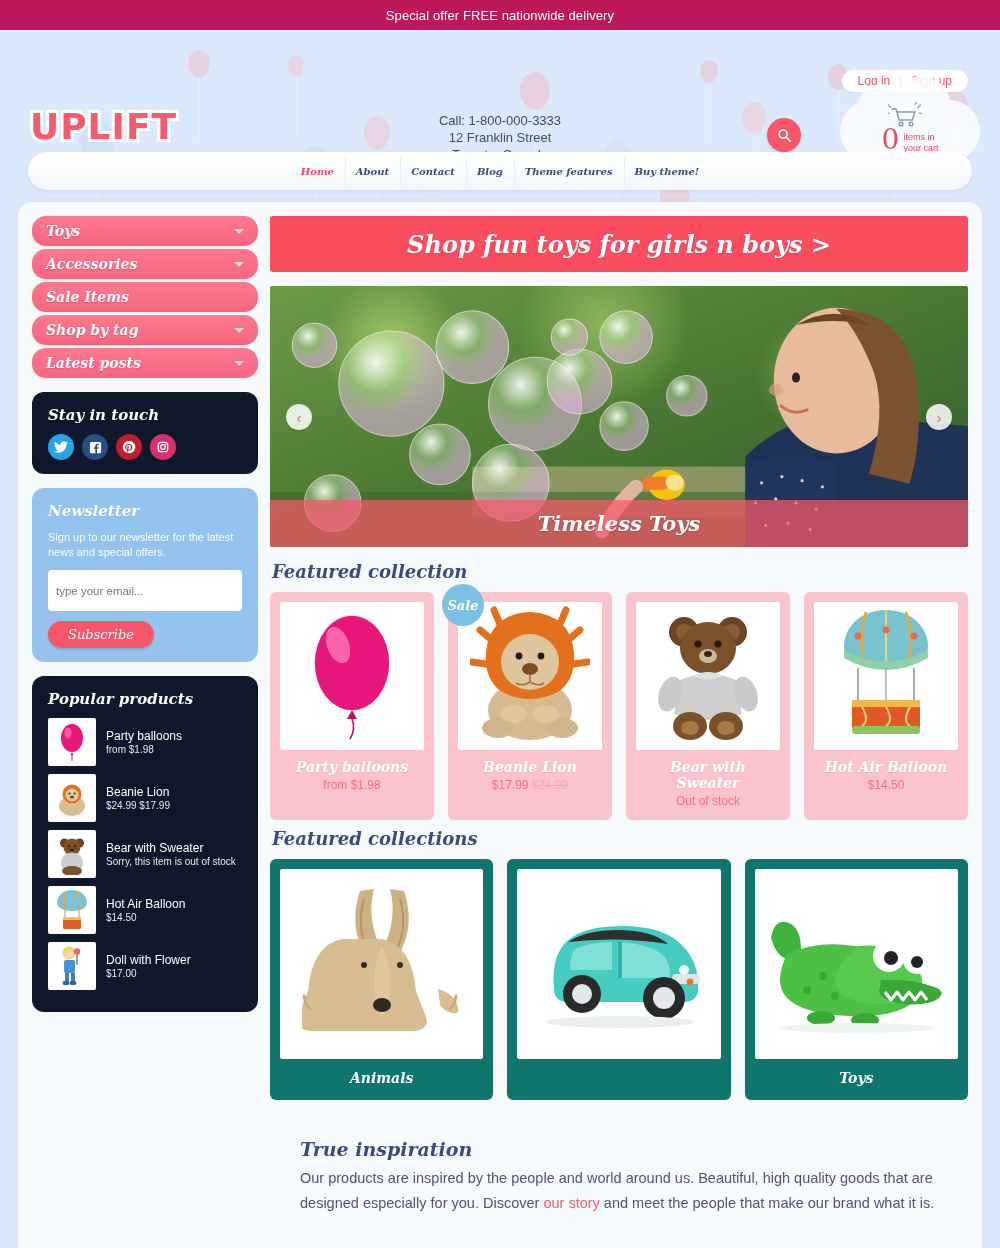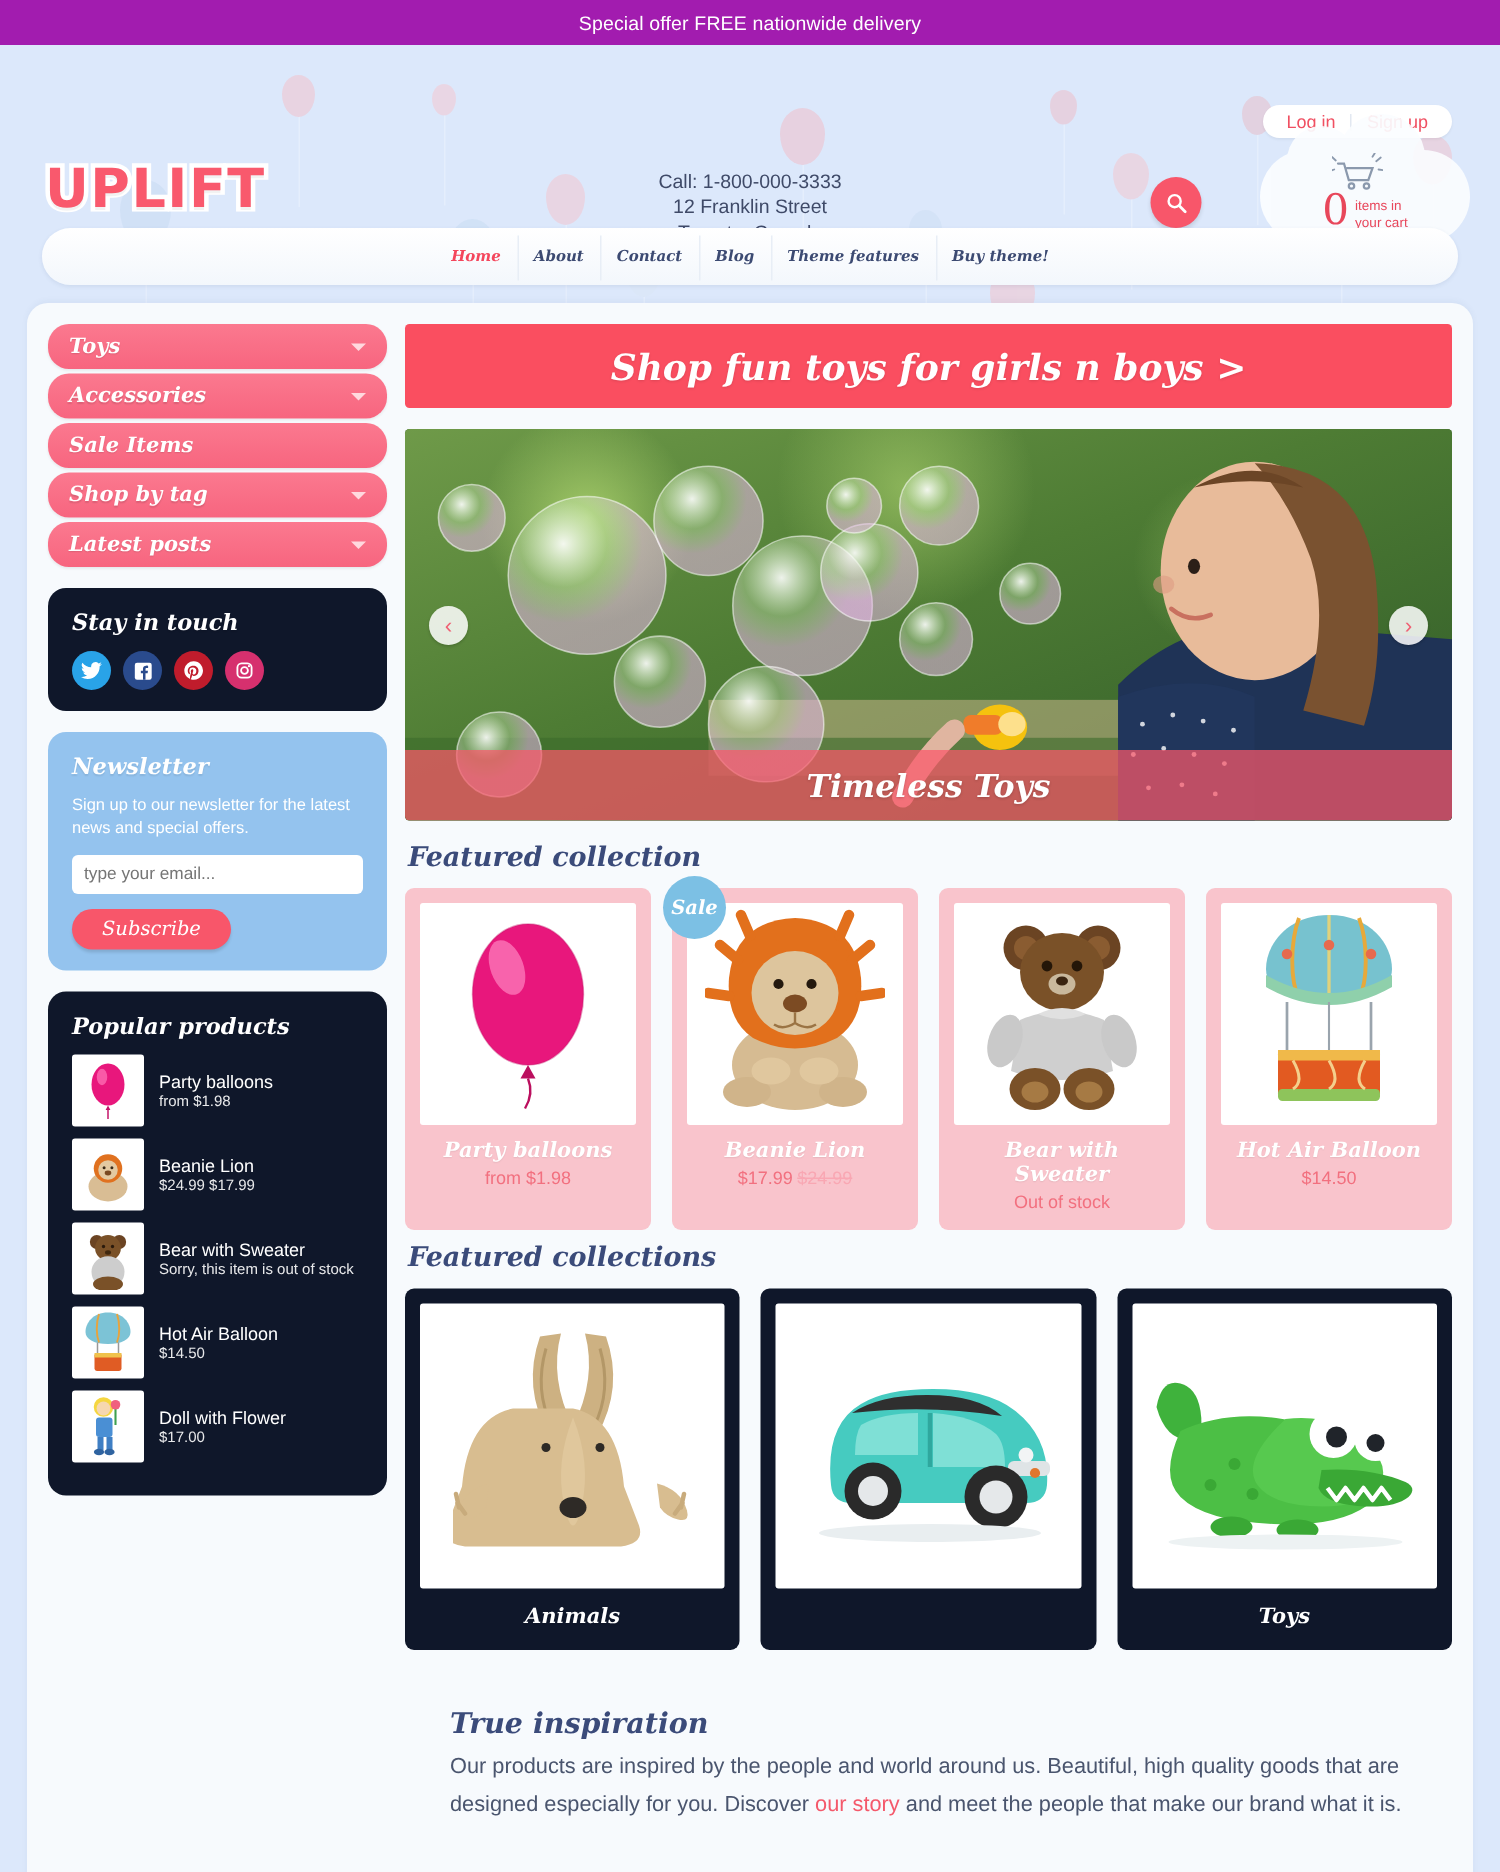--- a/index.html
+++ b/index.html
@@ -36,21 +36,21 @@
     left: 50%; top: 100%;
     width: 1px; height: 60px;
     background: rgba(255,255,255,.45);
   }
 
   
   .announce {
     position: relative;
     z-index: 5;
     height: 30px;
-    background: #a21caf;
+    background: #be185d;
     color: #ffffff;
     font-size: 13px;
     display: flex;
     align-items: center;
     justify-content: center;
     letter-spacing: .1px;
   }
 
   
   .header {
@@ -264,21 +264,21 @@
   }
 
   .nl-desc {
     color: #ffffff;
     font-size: 11px;
     line-height: 15px;
     margin-bottom: 10px;
   }
   .nl-input {
     width: 100%;
-    height: 26px;
+    height: 41px;
     border: none;
     border-radius: 4px;
     padding: 0 8px;
     font-size: 11.5px;
     color: #444;
     font-family: "Liberation Sans", sans-serif;
     margin-bottom: 10px;
   }
   .nl-btn {
     border: none;
@@ -433,21 +433,21 @@
     font-style: italic;
     font-weight: bold;
     font-size: 13px;
     color: #ffffff;
     z-index: 3;
   }
 
   .grid3 { display: flex; gap: 14px; }
   .ccard {
     flex: 1;
-    background: #0f172a;
+    background: #0f766e;
     border-radius: 6px;
     padding: 10px 10px 0 10px;
     cursor: pointer;
   }
   .ccard-img {
     background: #ffffff;
     height: 190px;
     border-radius: 2px;
     display: flex;
     align-items: center;

